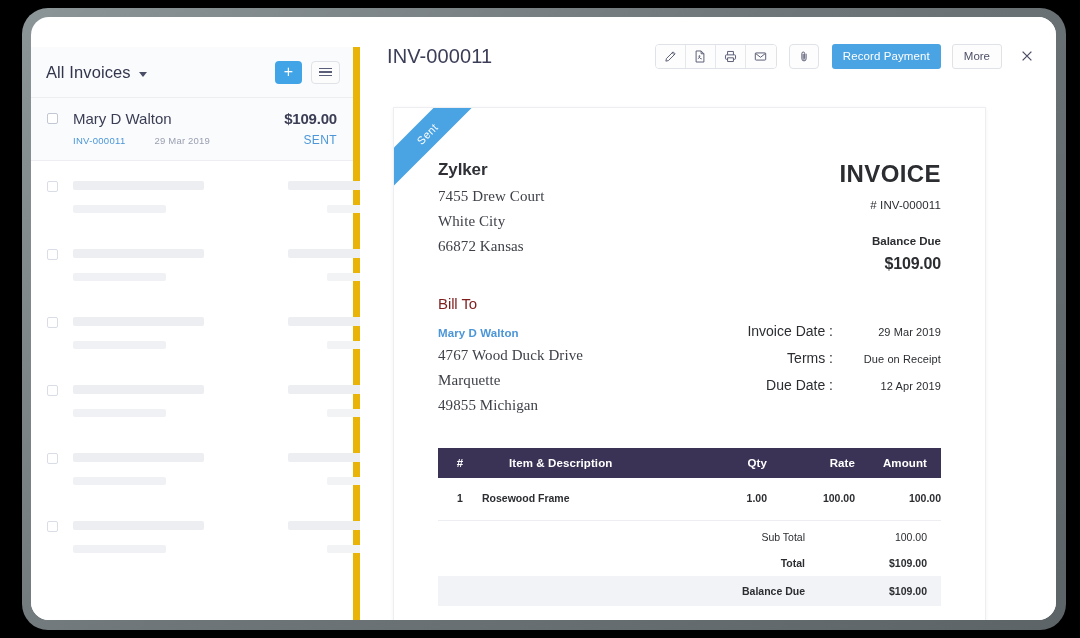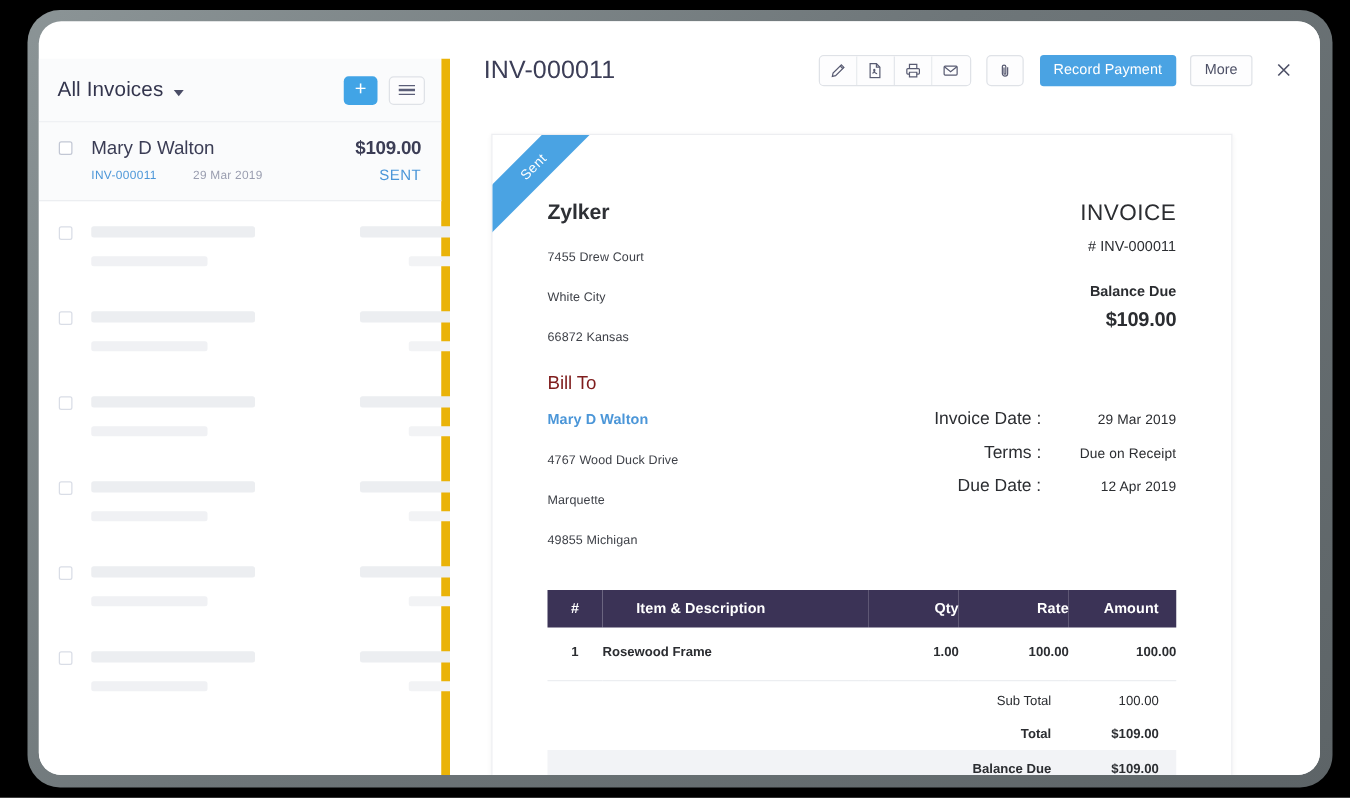--- a/index.html
+++ b/index.html
@@ -255,26 +255,26 @@
     font-size: 11px;
     letter-spacing: .5px;
   }
   #invoice-body { padding: 52px 44px 0 44px; position: relative; }
 
   .inv-top { display: flex; }
   #vendor-name {
     font-size: 17px; color: #2e3035; font-weight: 600; letter-spacing: -.1px;
   }
   .addr-line {
-    font-size: 10px; color: #3e4148; margin-top: 21px; letter-spacing: .1px;
+    font-size: 15px; color: #3e4148; margin-top: 8px; letter-spacing: .1px; font-family: Liberation Serif, serif;
   }
   #vendor-block .addr-line:first-of-type { margin-top: 14px; }
   .inv-top-right { margin-left: auto; text-align: right; }
   #invoice-word {
-    font-size: 18px; color: #2b2d31; font-weight: 400; letter-spacing: .4px;
+    font-size: 24px; color: #2b2d31; font-weight: 700; letter-spacing: .4px;
   }
   #invoice-number {
     font-size: 11.5px; color: #2b2d31; font-weight: 400; margin-top: 11px; letter-spacing: .1px;
   }
   #balance-due-label {
     font-size: 11.5px; color: #2b2d31; font-weight: 600; margin-top: 24px;
   }
   #balance-due-value {
     font-size: 16px; color: #2b2d31; font-weight: 700; margin-top: 8px; letter-spacing: -.2px;
   }
@@ -325,20 +325,21 @@
   td.col-item { text-align: left; padding-left: 27px; font-weight: 600; }
   td.col-qty  { text-align: right; font-weight: 600; }
   td.col-rate { text-align: right; font-weight: 600; }
   td.col-amt  { text-align: right; padding-right: 14px; font-weight: 600; }
 
   
   #totals { margin-top: 3px; }
   .total-row {
     display: flex; justify-content: flex-end; align-items: center;
     padding: 7px 14px 7px 0;
+    gap: 36px;
   }
   .total-label { font-size: 10.5px; color: #2b2d31; text-align: right; width: 180px; }
   .total-value { font-size: 10.5px; color: #2b2d31; text-align: right; width: 86px; }
   .total-row.strong .total-label,
   .total-row.strong .total-value { font-weight: 700; }
   .total-row.highlight {
     background: #f2f3f6;
     padding-top: 9px; padding-bottom: 9px;
   }
   .total-row.highlight .total-label,

